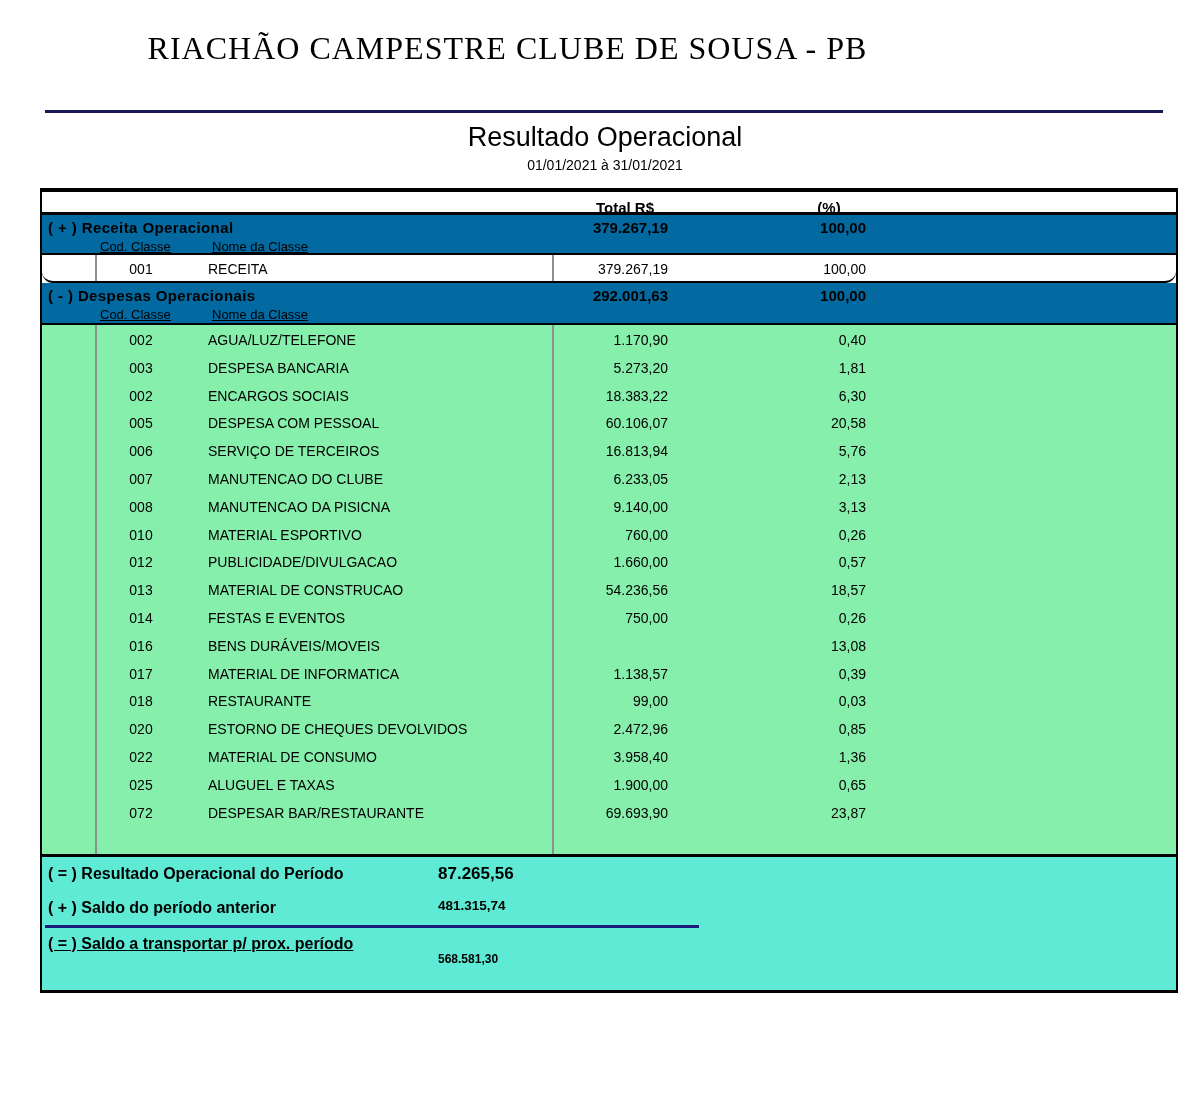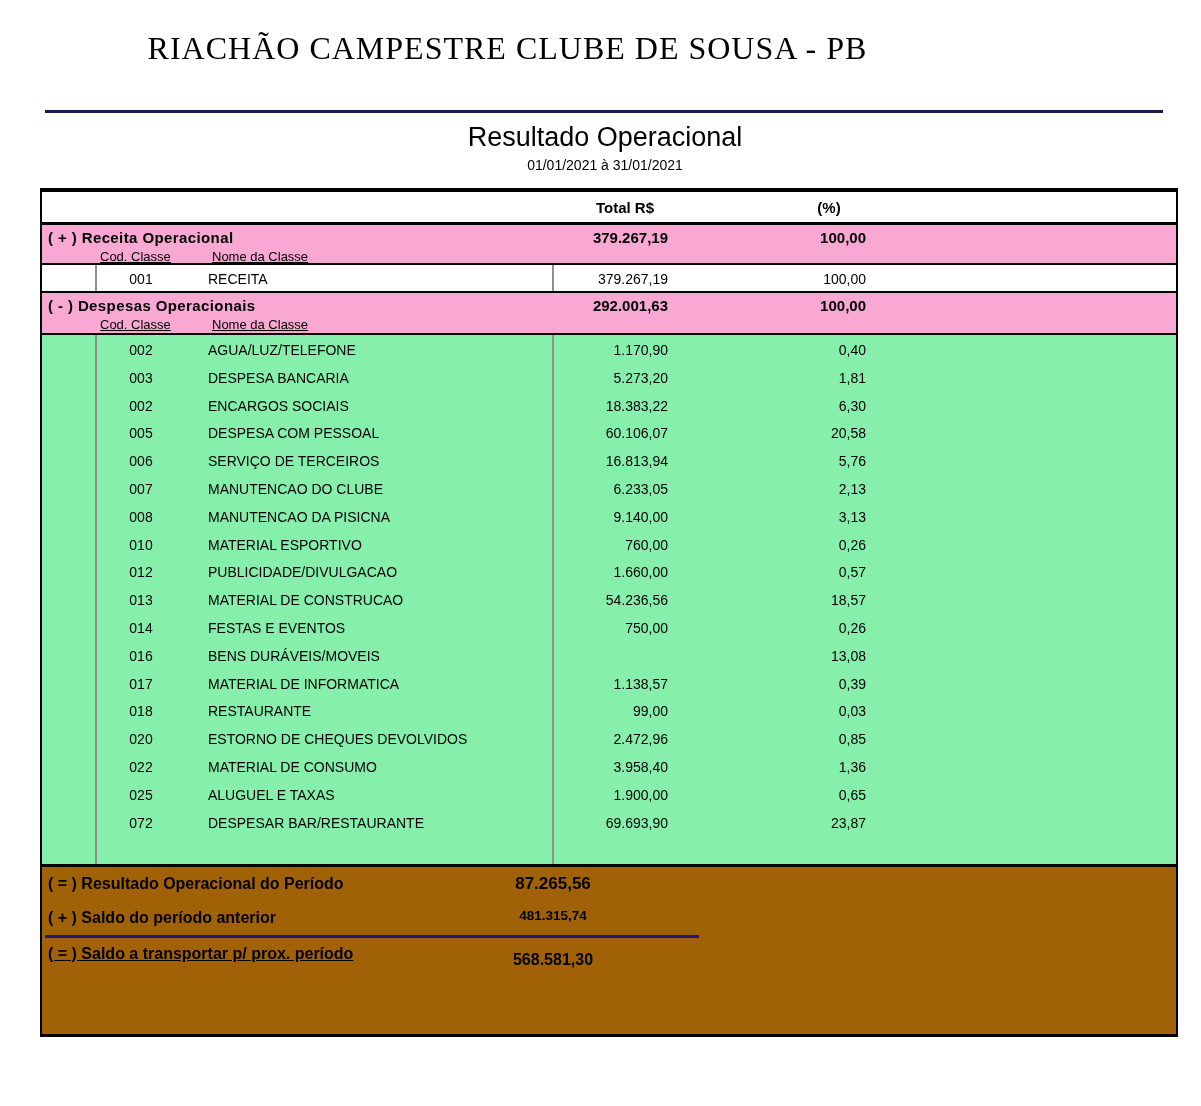--- a/index.html
+++ b/index.html
@@ -46,51 +46,52 @@
     position: absolute;
     left: 40px; top: 188px;
     width: 1138px;
     border: 2px solid #000;
     border-top-width: 4px;
     border-bottom-width: 3px;
     background: #fff;
   }
   .col-header-row {
     position: relative;
-    height: 33px;
+    height: 23px;
     border-bottom: 3px solid #000;
     background: #fff;
   }
   .th { position: absolute; top: 7px; font-weight: bold; font-size: 15px; text-align: center; }
   .th-total   { left: 463px; width: 240px; }
   .th-percent { left: 687px; width: 200px; }
 
   .band {
     position: relative;
-    background: #f9a8d4;
+    background: #0369a1;
     border-bottom: 2px solid #000;
   }
   .band-receita  { height: 40px; }
   .band-despesas { height: 42px; }
   .band-label {
     position: absolute; left: 6px; top: 4px;
     font-weight: bold; font-size: 15px; letter-spacing: 0.4px;
     white-space: nowrap;
   }
   .band-total   { position: absolute; top: 4px; left: 396px; width: 230px; text-align: right; font-weight: bold; font-size: 15px; }
   .band-percent { position: absolute; top: 4px; left: 664px; width: 160px; text-align: right; font-weight: bold; font-size: 15px; }
   .sub-cod  { position: absolute; left: 58px;  top: 24px; font-size: 13px; text-decoration: underline; }
   .sub-nome { position: absolute; left: 170px; top: 24px; font-size: 13px; text-decoration: underline; }
 
   .receita-row {
     position: relative;
     height: 28px; line-height: 28px;
     border-bottom: 2px solid #000;
     background: #fff;
     font-size: 14px;
+    border-radius: 11px;
   }
   .expense-area {
     position: relative;
     height: 532px;
     border-bottom: 3px solid #000;
     background: #86efac;
     padding-top: 2px;
   }
   .exp-row {
     position: relative;
@@ -102,32 +103,32 @@
   .vline-b { left: 510px; }
 
   .cell-code    { position: absolute; left: 59px;  width: 80px;  text-align: center; }
   .cell-name    { position: absolute; left: 166px; white-space: nowrap; }
   .cell-total   { position: absolute; left: 396px; width: 230px; text-align: right; }
   .cell-percent { position: absolute; left: 664px; width: 160px; text-align: right; }
 
   
   .footer-area {
     position: relative;
-    height: 167px;
-    background: #a16207;
+    height: 133px;
+    background: #5eead4;
   }
   .f-label { position: absolute; left: 6px; font-weight: bold; font-size: 16px; white-space: nowrap; }
-  .f-value { position: absolute; left: 396px; width: 230px; text-align: center; font-weight: bold; }
+  .f-value { position: absolute; left: 396px; width: 230px; text-align: left; font-weight: bold; }
   .f-row1-label { top: 8px; }
   .f-row1-value { top: 7px;  font-size: 17px; }
   .f-row2-label { top: 42px; }
   .f-row2-value { top: 41px; font-size: 13.5px; }
   .f-underline  { position: absolute; left: 3px; top: 68px; width: 654px; height: 3px; background: #1a1a7a; }
   .f-row3-label { top: 78px; text-decoration: underline; }
-  .f-row3-value { top: 84px; font-size: 16px; }
+  .f-row3-value { top: 95px; font-size: 12px; }
 </style>
 </head>
 <body>
 
 <div class="page">
 
   <div class="company-title">RIACHÃO CAMPESTRE CLUBE DE SOUSA - PB</div>
   <div class="rule-top"></div>
   <div class="report-title">Resultado Operacional</div>
   <div class="report-period">01/01/2021 à 31/01/2021</div>

